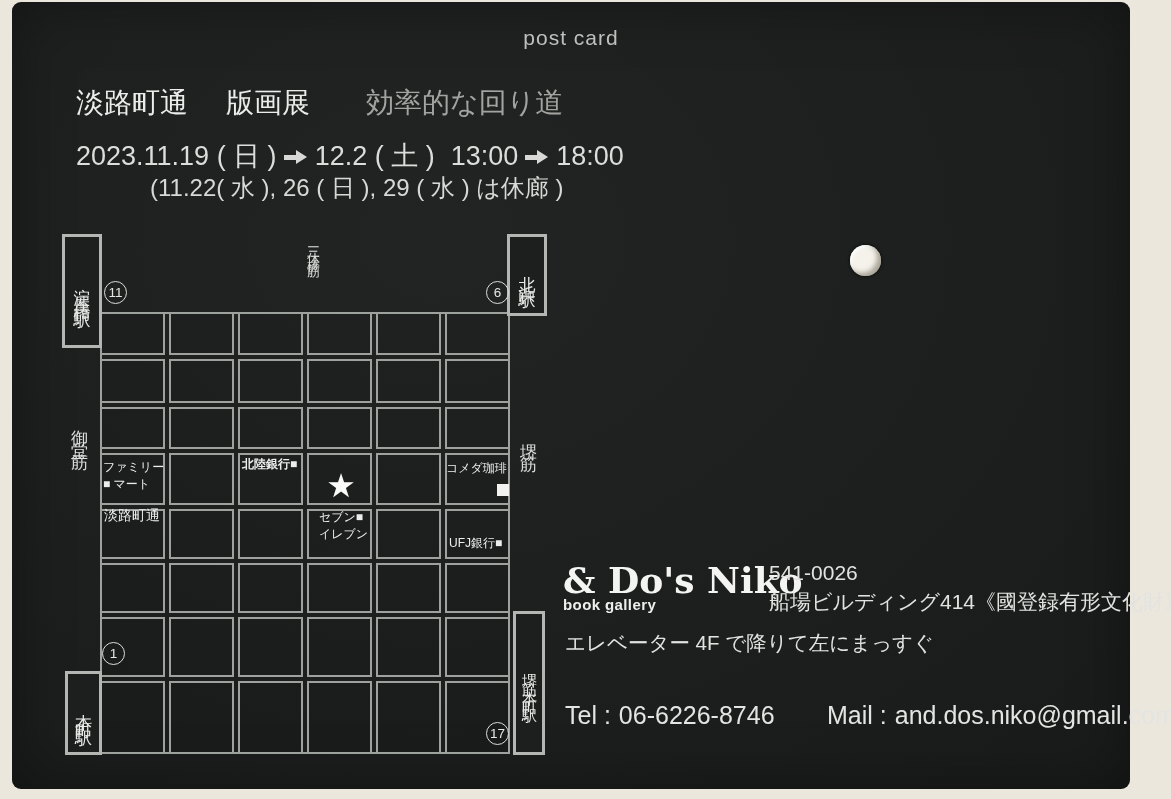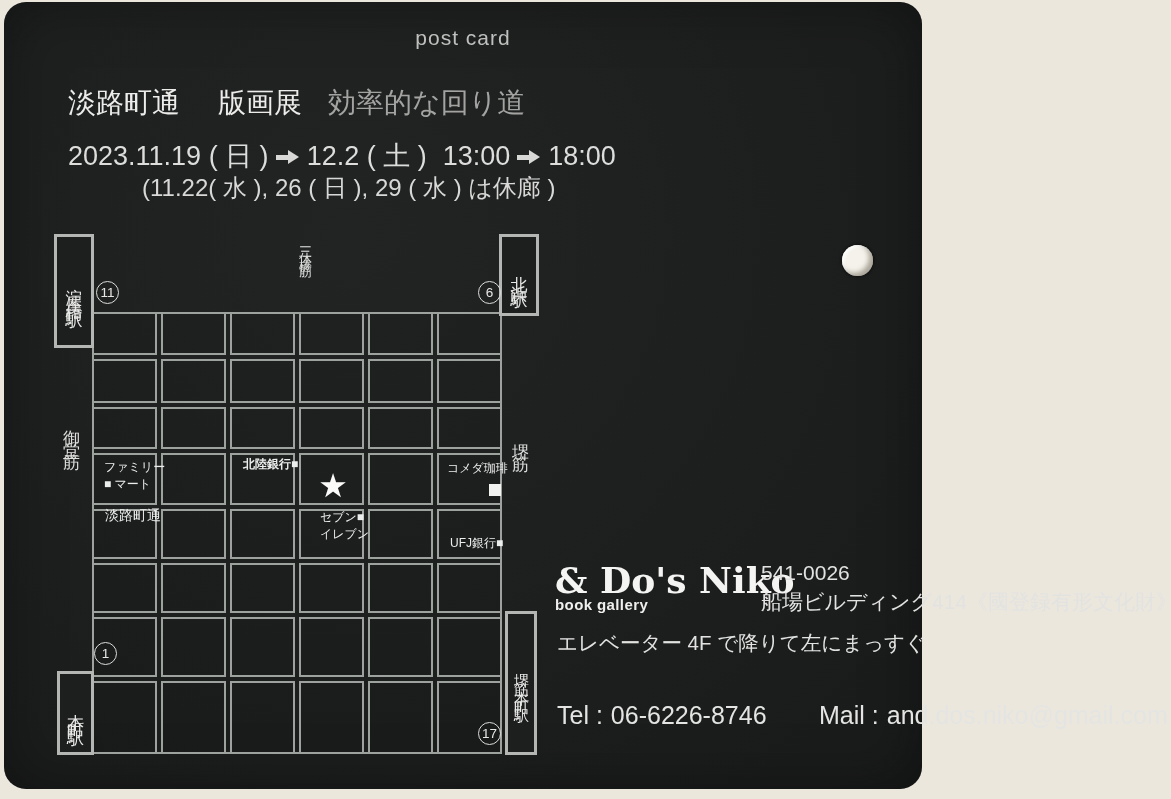--- a/index.html
+++ b/index.html
@@ -3,34 +3,34 @@
 <meta charset="utf-8">
 <style>
   html,body{margin:0;padding:0;}
   body{
     width:1171px;height:799px;position:relative;overflow:hidden;
     background:#ece7dd;
     font-family:"Liberation Sans","DejaVu Sans",sans-serif;
   }
   
   .card{
-    position:absolute;left:4px;top:2px;width:918px;height:787px;
-    border-radius:22px;
+    position:absolute;left:12px;top:2px;width:1118px;height:787px;
+    border-radius:9px;
     background:radial-gradient(ellipse at 38% 30%, #222423 0%, #1d1f1e 55%, #191b1a 100%);
     box-shadow:inset 0 0 60px rgba(0,0,0,.35);
     color:#e4e5e3;
   }
   .postcard-label{
     position:absolute;left:0;top:24px;width:100%;text-align:center;
     font-size:21px;letter-spacing:1px;color:#bfc0be;
   }
   
   .title-row{position:absolute;left:64px;top:82px;font-size:28px;white-space:nowrap;}
   .title-row .artist{color:#ececea;margin-right:38px;}
-  .title-row .exhibition{color:#ececea;margin-right:26px;}
+  .title-row .exhibition{color:#ececea;margin-right:56px;}
   .title-row .subtitle{color:#a3a4a2;}
   .date-row{position:absolute;left:64px;top:136px;font-size:27px;color:#dddedc;white-space:nowrap;display:flex;align-items:center;}
   .date-row .open-time{margin-left:16px;}
   .arrow{display:inline-block;position:relative;width:24px;height:15px;margin:2px 7px 0 7px;}
   .arrow .bar{position:absolute;left:0;top:5px;width:13px;height:5px;background:#d8d9d7;}
   .arrow .head{position:absolute;left:12px;top:0;width:0;height:0;
     border-left:11px solid #d8d9d7;border-top:7.5px solid transparent;border-bottom:7.5px solid transparent;}
   .closed-row{position:absolute;left:138px;top:170px;font-size:24px;color:#d8d9d7;white-space:nowrap;}
   
   .map{position:absolute;left:45px;top:228px;width:495px;height:532px;}
@@ -53,21 +53,21 @@
   .street-label{position:absolute;color:#dfe0de;}
   .lbl-sankyubashi{left:247px;top:6px;font-size:13px;letter-spacing:6px;}
   .lbl-midosuji{left:11px;top:186px;font-size:17px;letter-spacing:12px;}
   .lbl-sakaisuji{left:460px;top:200px;font-size:17px;letter-spacing:12px;}
   .exit{position:absolute;width:23px;height:23px;border:1.5px solid #dcdddb;border-radius:50%;
     display:flex;align-items:center;justify-content:center;font-size:13.5px;color:#e6e7e5;box-sizing:border-box;}
   .exit-11{left:47px;top:51px;}
   .exit-6{left:429px;top:51px;}
   .exit-1{left:45px;top:412px;}
   .exit-17{left:429px;top:492px;}
-  .landmark{position:absolute;color:#eceded;font-size:12px;line-height:17px;white-space:nowrap;padding-left:9px;}
+  .landmark{position:absolute;color:#eceded;font-size:12px;line-height:17px;white-space:nowrap;}
   .lm-famima{left:46px;top:229px;}
   .lm-hokuriku{left:185px;top:226px;font-weight:bold;}
   .lm-komeda{left:389px;top:230px;}
   .lm-seven{left:262px;top:279px;}
   .lm-ufj{left:392px;top:305px;}
   .lm-awaji{left:47px;top:277px;font-size:14px;}
   .sq{position:absolute;width:12px;height:12px;background:#f2f2f0;}
   .sq-komeda{left:440px;top:254px;}
   .venue-star{position:absolute;left:264px;top:236px;width:40px;text-align:center;
     font-size:33px;line-height:40px;color:#fbfbfa;font-family:"DejaVu Sans",sans-serif;}

